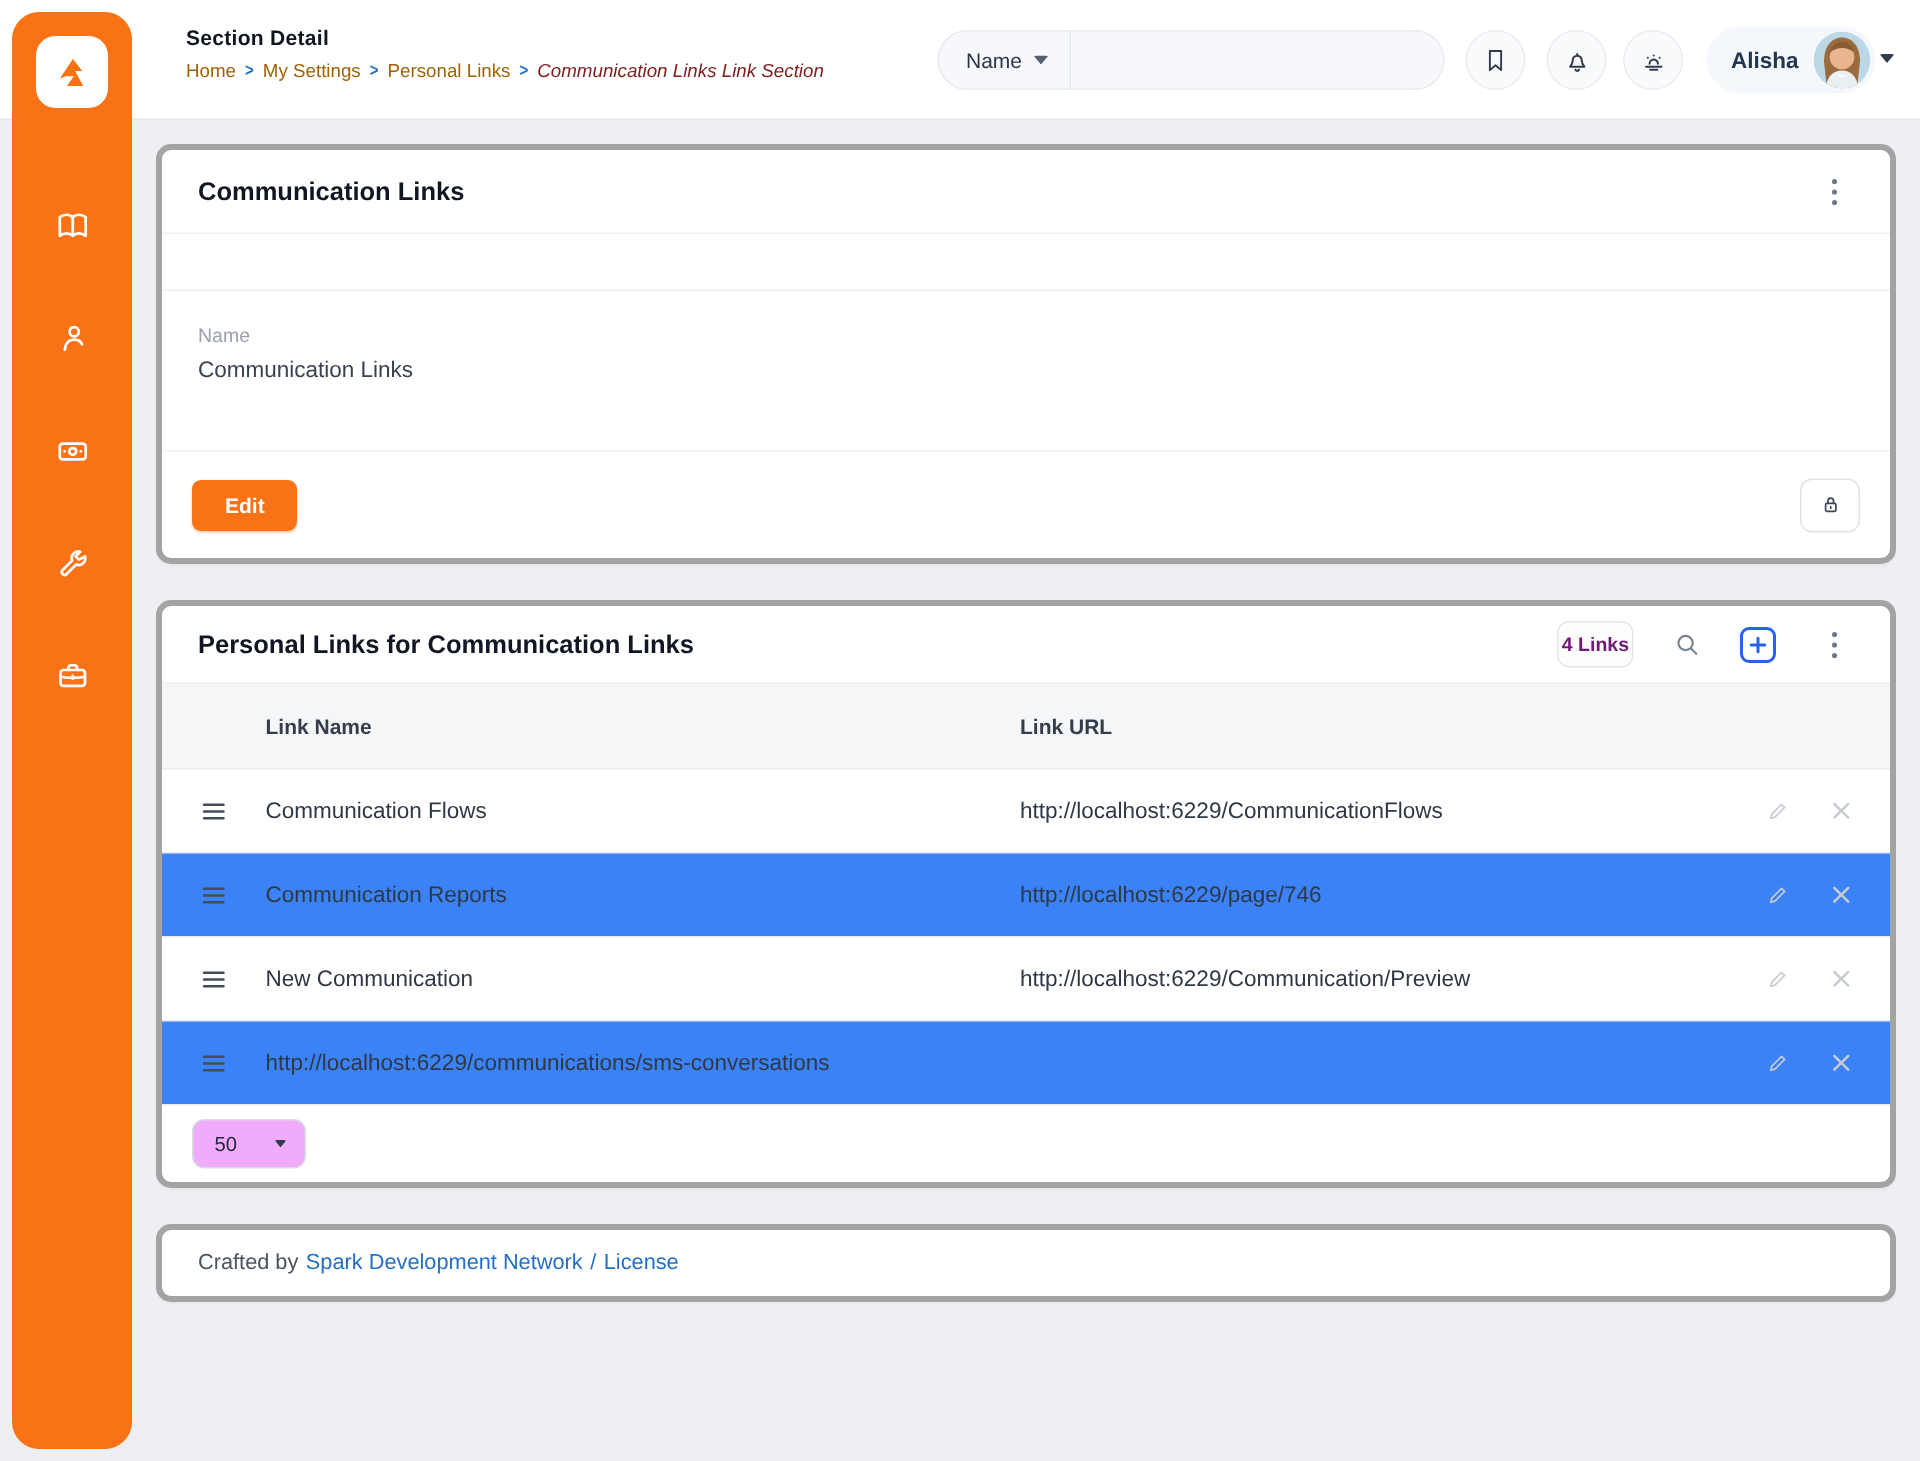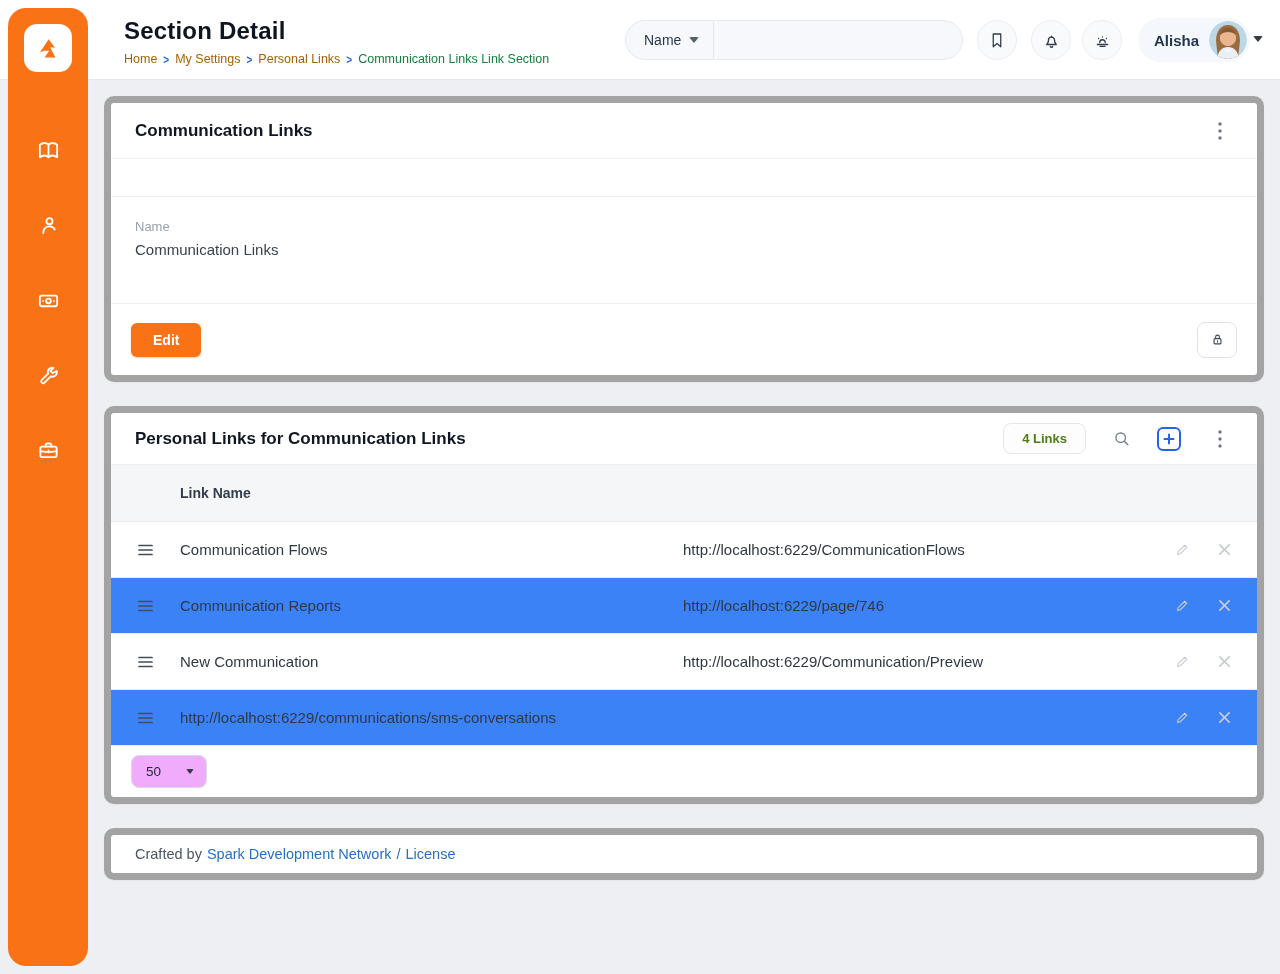--- a/index.html
+++ b/index.html
@@ -2,25 +2,25 @@
 <html><head>
 <meta charset="utf-8">
 <style>
   * { margin:0; padding:0; box-sizing:border-box; }
   html,body { width:1280px; height:974px; }
   body { font-family:"Liberation Sans", sans-serif; background:#edeff2; position:relative; overflow:hidden; }
 
   
   .topbar { position:absolute; left:0; top:0; width:1280px; height:80px; background:#ffffff; border-bottom:1px solid #e6e8ed; }
   .page-head { position:absolute; left:124px; top:17px; }
-  .page-title { font-size:24px; font-weight:700; color:#0f1520; letter-spacing:.2px; }
+  .page-title { font-size:14px; font-weight:700; color:#0f1520; letter-spacing:.2px; }
   .breadcrumb { margin-top:7px; font-size:12.5px; display:flex; align-items:center; gap:6px; white-space:nowrap; }
   .breadcrumb a { color:#a16207; text-decoration:none; cursor:pointer; }
   .crumb-sep { color:#2570c7; font-size:10px; font-weight:700; transform:scaleY(1.2); }
-  .crumb-current { color:#15803d; }
+  .crumb-current { color:#7f1d1d;font-style:italic; }
 
   .searchbox { position:absolute; left:625px; top:20px; width:338px; height:40px; background:#f7f8fb; border:1px solid #e7e9f0; border-radius:20px; display:flex; align-items:center; overflow:hidden; }
   .search-filter { display:flex; align-items:center; gap:8px; padding:0 14px 0 18px; height:100%; border-right:1px solid #e3e6ec; cursor:pointer; }
   .search-filter span { font-size:14px; color:#2b3749; }
   .chev { width:0; height:0; border-left:5px solid transparent; border-right:5px solid transparent; border-top:6px solid #55606f; border-radius:2px; }
   .search-input { flex:1; height:100%; border:none; outline:none; background:transparent; padding:0 14px; font-size:14px; color:#2b3749; font-family:"Liberation Sans", sans-serif; }
 
   .circle-btn { position:absolute; top:20px; width:40px; height:40px; border-radius:50%; background:#f9fafc; border:1px solid #ebedf3; display:flex; align-items:center; justify-content:center; cursor:pointer; }
   .circle-btn svg { stroke:#303c4e; fill:none; stroke-width:1.7; stroke-linecap:round; stroke-linejoin:round; }
 
@@ -31,40 +31,40 @@
 
   
   .sidebar { position:absolute; left:8px; top:8px; width:80px; height:958px; background:#f97316; border-radius:18px; display:flex; flex-direction:column; align-items:center; z-index:10; }
   .logo { margin-top:16px; width:48px; height:48px; background:#ffffff; border-radius:13px; display:flex; align-items:center; justify-content:center; cursor:pointer; }
   .side-nav { margin-top:66px; display:flex; flex-direction:column; gap:51px; align-items:center; }
   .side-item { width:24px; height:24px; display:flex; align-items:center; justify-content:center; cursor:pointer; }
   .side-item svg { stroke:#ffffff; fill:none; stroke-width:1.9; stroke-linecap:round; stroke-linejoin:round; }
 
   
   .content { position:absolute; left:104px; top:96px; width:1160px; }
-  .card { background:#ffffff; border:7px solid #a3a3a3; border-radius:10px; box-shadow:0 1px 2px rgba(20,30,50,.04); overflow:hidden; }
+  .card { background:#ffffff; border:4px solid #a3a3a3; border-radius:10px; box-shadow:0 1px 2px rgba(20,30,50,.04); overflow:hidden; }
   .card + .card { margin-top:24px; }
 
   .card-header { height:56px; padding:0 24px; display:flex; align-items:center; justify-content:space-between; border-bottom:1px solid #edeff2; }
   .card-title { font-size:17px; font-weight:700; color:#101722; }
   .kebab { width:26px; height:26px; display:flex; align-items:center; justify-content:center; cursor:pointer; }
 
   .empty-strip { height:38px; border-bottom:1px solid #edeff2; }
   .card-body { padding:22px 24px; height:106px; }
   .field-label { font-size:13px; color:#9aa1ad; }
   .field-value { margin-top:7px; font-size:15px; color:#39424f; }
 
   .card-footer { border-top:1px solid #edeff2; height:72px; padding:0 20px 0 20px; display:flex; align-items:center; justify-content:space-between; }
   .btn-primary { background:#f97316; color:#fff; font-size:14px; font-weight:700; border:none; border-radius:6px; padding:9px 22px; cursor:pointer; font-family:"Liberation Sans", sans-serif; box-shadow:0 1px 2px rgba(249,115,22,.35); }
   .btn-lock { width:40px; height:36px; background:#fff; border:1px solid #dfe3e9; border-radius:8px; display:flex; align-items:center; justify-content:center; cursor:pointer; }
 
   
   .grid-head { height:52px; }
   .grid-controls { display:flex; align-items:center; gap:26px; }
-  .count-badge { background:#fdfdfe; border:1px solid #e3e6eb; border-radius:8px; padding:7px 18px; font-size:13px; font-weight:700; color:#4d7c0f; cursor:pointer; }
+  .count-badge { background:#fdfdfe; border:1px solid #e3e6eb; border-radius:8px; padding:7px 2px; font-size:13px; font-weight:700; color:#701a75; cursor:pointer; }
   .icon-plain { display:flex; align-items:center; justify-content:center; cursor:pointer; }
   .add-btn { width:24px; height:24px; border:2px solid #2563eb; border-radius:6px; display:flex; align-items:center; justify-content:center; cursor:pointer; background:#fff; }
 
   
   .thead { display:flex; align-items:center; height:56px; background:#f5f6f8; border-top:0; font-size:14px; font-weight:700; color:#333d4b; }
   .trow { display:flex; align-items:center; height:56px; font-size:15px; color:#2f3845; border-top:1px solid #e9ebef; }
   .trow.alt { background:#3b82f6; }
   .cell-handle { width:69px; display:flex; justify-content:center; }
   .cell-name { width:503px; }
   .cell-url { flex:1; }
@@ -244,20 +244,21 @@
               <circle cx="2" cy="9" r="1.7" fill="#6e7787"></circle>
               <circle cx="2" cy="16" r="1.7" fill="#6e7787"></circle>
           </svg>
         </span>
       </div>
     </div>
 
     <div class="thead">
       <div class="cell-handle"></div>
       <div class="cell-name">Link Name</div>
+      <div class="cell-url">Link URL</div>
       <div class="cell-actions"></div>
     </div>
 
     <div class="trow">
       <div class="cell-handle drag">
         <svg width="15" height="12" viewBox="0 0 15 12" style="stroke:#444c59;stroke-width:1.7;stroke-linecap:round;">
           <path d="M1 1.5h13M1 6h13M1 10.5h13"></path>
         </svg>
       </div>
       <div class="cell-name">Communication Flows</div>

